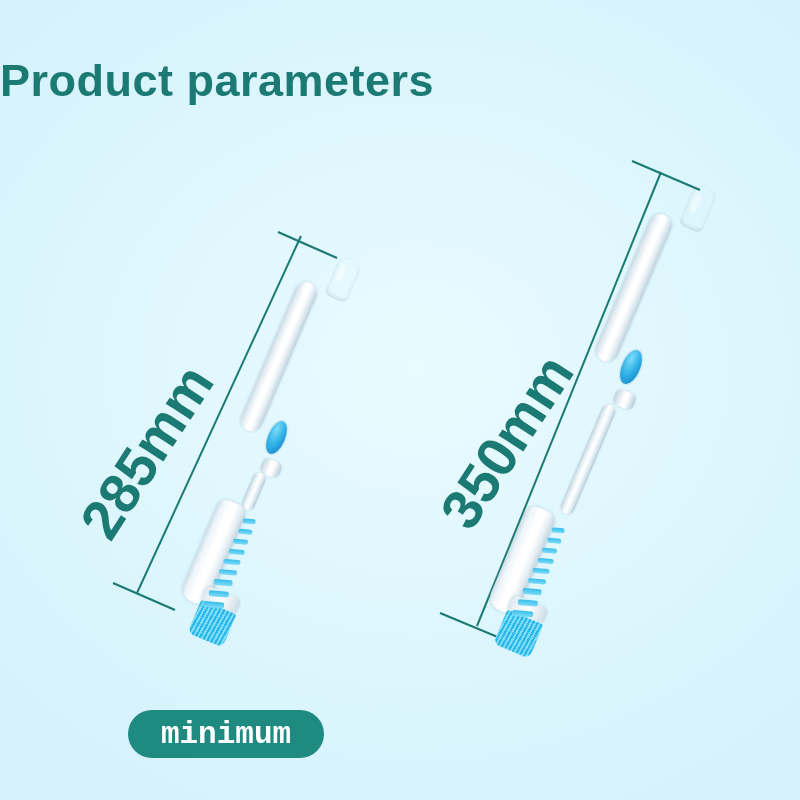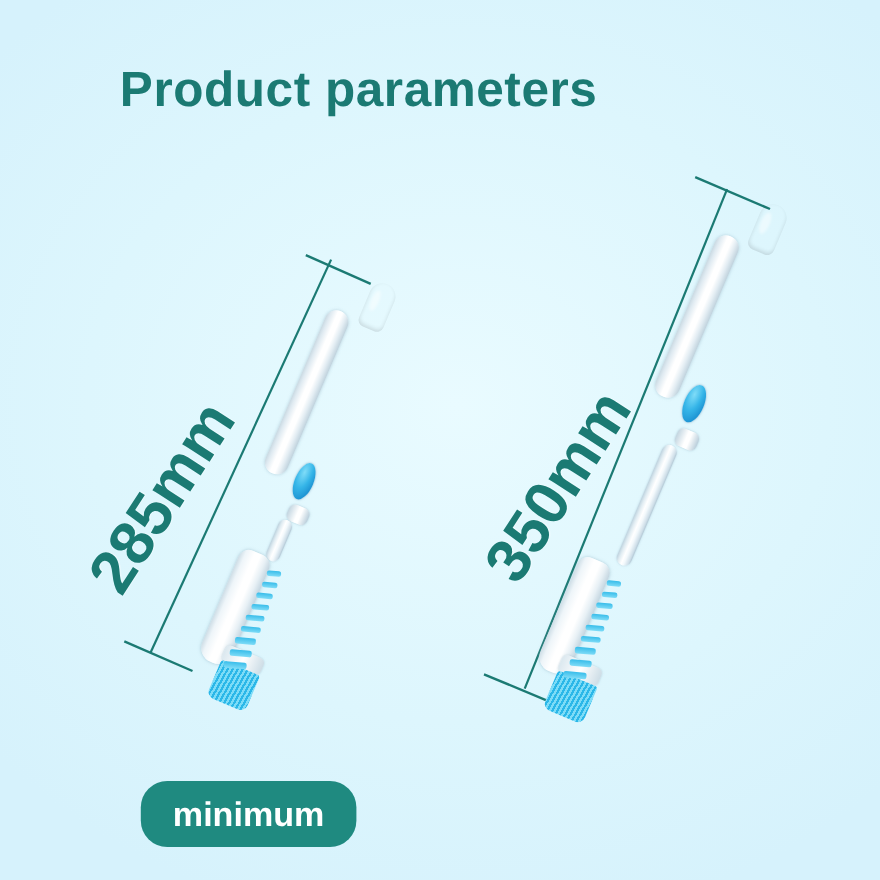--- a/index.html
+++ b/index.html
@@ -22,21 +22,20 @@
     background:
       radial-gradient(ellipse 70% 60% at 52% 46%, #e9fbff 0%, #ddf6fd 60%, #d6f2fc 100%);
   }
 
   
   #title {
     position: absolute;
     top: 58px;
     left: 0;
     width: 652px;
-    text-align: center;
     font-size: 45px;
     font-weight: bold;
     color: #1b7a73;
     letter-spacing: 0.5px;
     line-height: 1;
   }
 
   
   #dimlayer {
     position: absolute;
@@ -134,32 +133,33 @@
   
   .side-bristle {
     position: absolute;
     background: linear-gradient(to bottom, #38bdea, #7fdcf7);
     border-radius: 2px;
   }
 
   
   .pill {
     position: absolute;
-    height: 60px;
+    height: 48px;
     border-radius: 24px;
     background: #1f8a80;
     color: #ffffff;
     font-size: 31px;
     font-weight: bold;
     display: flex;
     align-items: center;
     justify-content: center;
     padding: 16px 30px;
     box-sizing: border-box;
     line-height: 1;
+    font-family: Liberation Mono, monospace;
   }
   #pill-min  { left: 128px; top: 710px; width: 196px; }
   #pill-long { left: 500px; top: 710px; width: 190px; }
 </style>
 </head>
 <body>
 
 <div id="stage">
 
   <div id="bg-gradient"></div>

